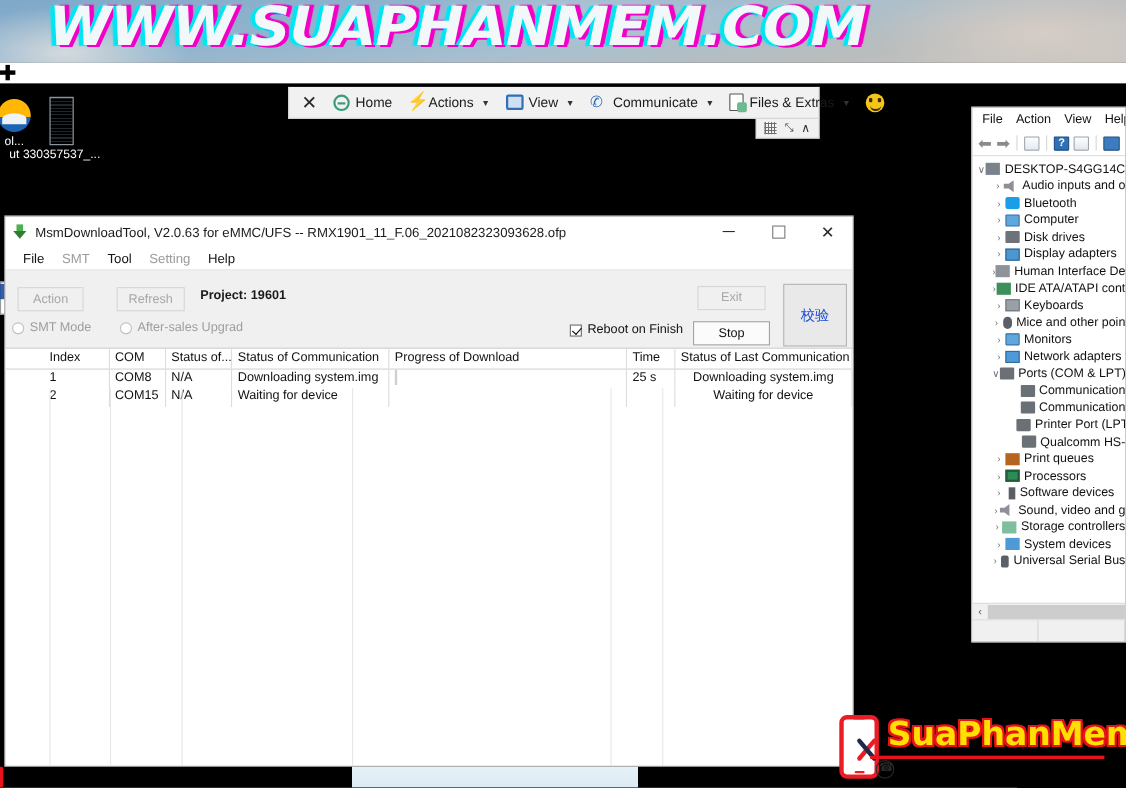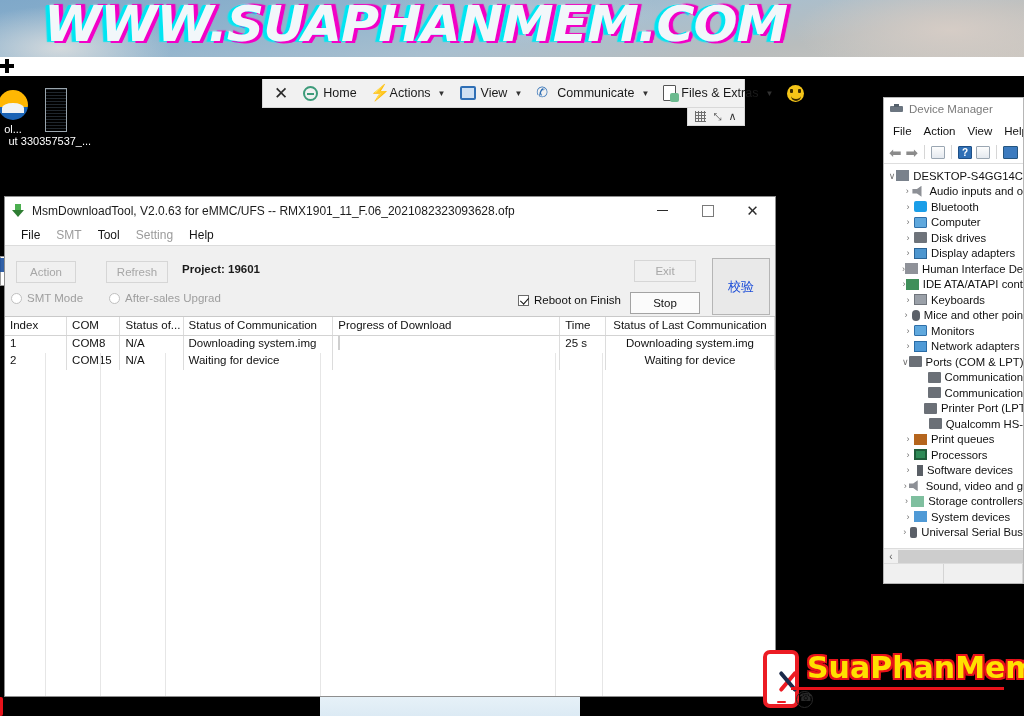--- a/index.html
+++ b/index.html
@@ -141,21 +141,21 @@
   .chk-row{ position:absolute; left:513px; top:48px; display:flex; align-items:center; gap:5px; font-size:11.5px; color:#111; }
   .chk{ width:11px;height:11px;border:1px solid #6b6b6b;background:#fff; position:relative; display:inline-block;}
   .chk:after{content:"";position:absolute;left:2.5px;top:0px;width:4px;height:7px;border:solid #111;border-width:0 1.6px 1.6px 0;transform:rotate(42deg);}
 
   
   .tbl{ flex:1; background:#fff; border-top:1px solid #c9c9c9; position:relative; overflow:hidden; }
   .thead{ display:flex; height:19px; background:#fff; border-bottom:1px solid #d3d3d3; font-size:11.5px; color:#111; }
   .thead div, .trow div{ border-right:1px solid #dcdcdc; padding:2px 5px 0 5px; white-space:nowrap; overflow:hidden; }
   .trow{ display:flex; height:17px; font-size:11.5px; color:#111; align-items:center; }
   .trow div{ height:17px; padding-top:1px; }
-  .c0{ width:64px; } .c1{ width:55px; } .c2{ width:65px; } .c3{ width:155px; }
+  .c0{ width:64px;margin-left:35px; } .c1{ width:55px; } .c2{ width:65px; } .c3{ width:155px; }
   .c4{ width:235px; } .c5{ width:47px; } .c6{ width:175px;text-align:center; }
   .grid-lines{ position:absolute; left:0; right:0; top:36px; bottom:0; }
   .grid-lines .gl{ position:absolute; top:0; bottom:0; width:1px; background:#e6e6e6; }
   .pbar{ width:225px; height:13px; background:#e1e1e1; border:1px solid #cfcfcf; position:relative; margin-top:1px; }
   .pbar i{ position:absolute; left:0; top:0; bottom:0; background:#12b515; display:block; }
 
   .msm-status{
     height:21px; background:#f0f0f0; border-top:1px solid #c9c9c9;
     display:flex; align-items:center; font-size:11.5px; color:#111;
   }
@@ -381,24 +381,20 @@
         <span class="gl" style="left:315px"></span>
         <span class="gl" style="left:550px"></span>
         <span class="gl" style="left:597px"></span>
 
       </div>
     </div>
 
   </div>
 
   <div class="dm">
-    <div class="dm-title">
-      <span class="dm-ico"></span>
-      <span class="dm-ttxt">Device Manager</span>
-    </div>
 
     <div class="dm-menu">
       <span>File</span>
       <span>Action</span>
       <span>View</span>
       <span>Help</span>
     </div>
 
     <div class="dm-tools">
       <span class="tb-arrow">⬅</span>

